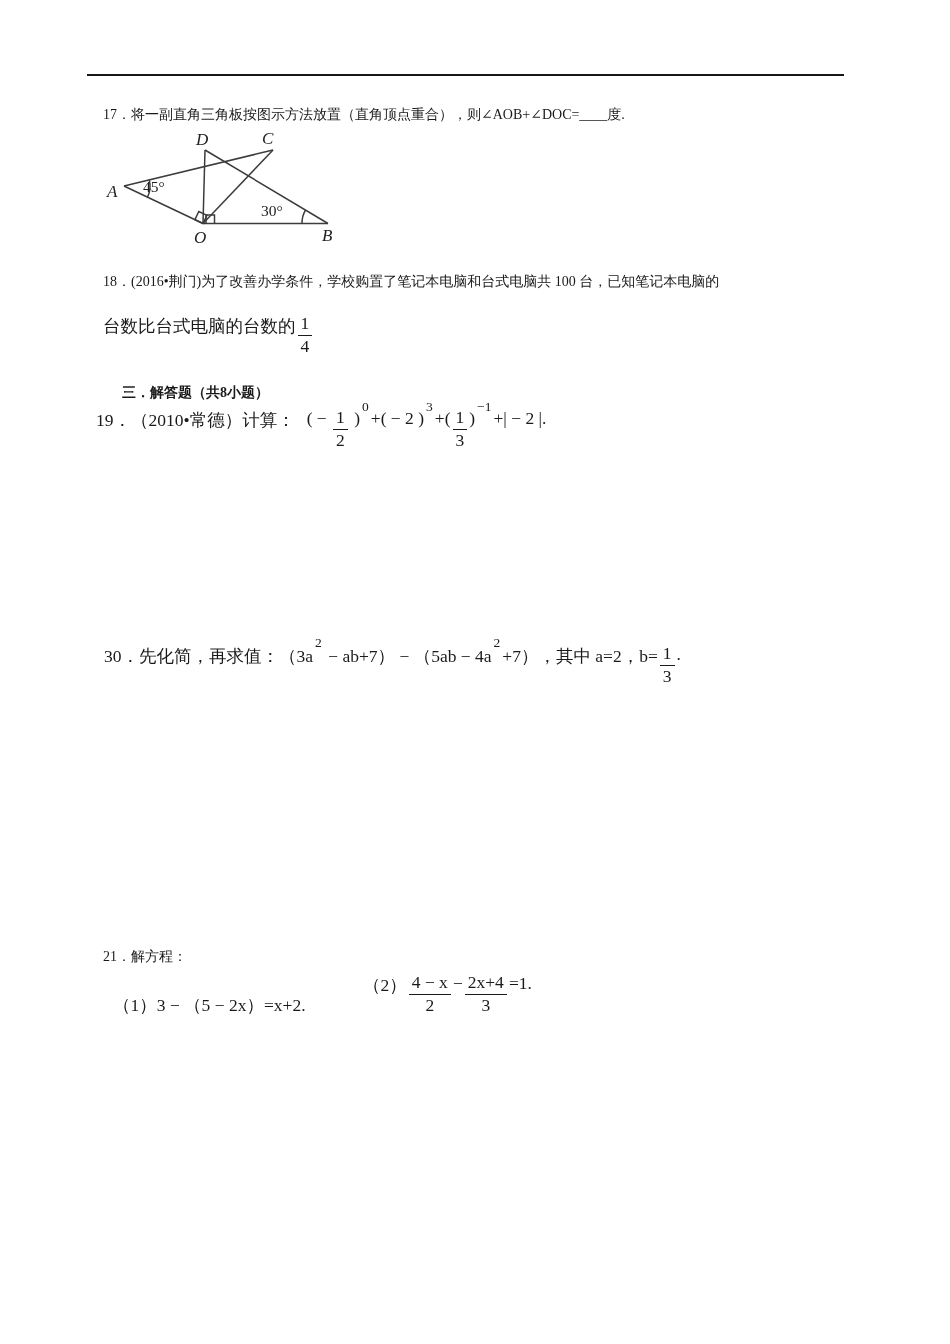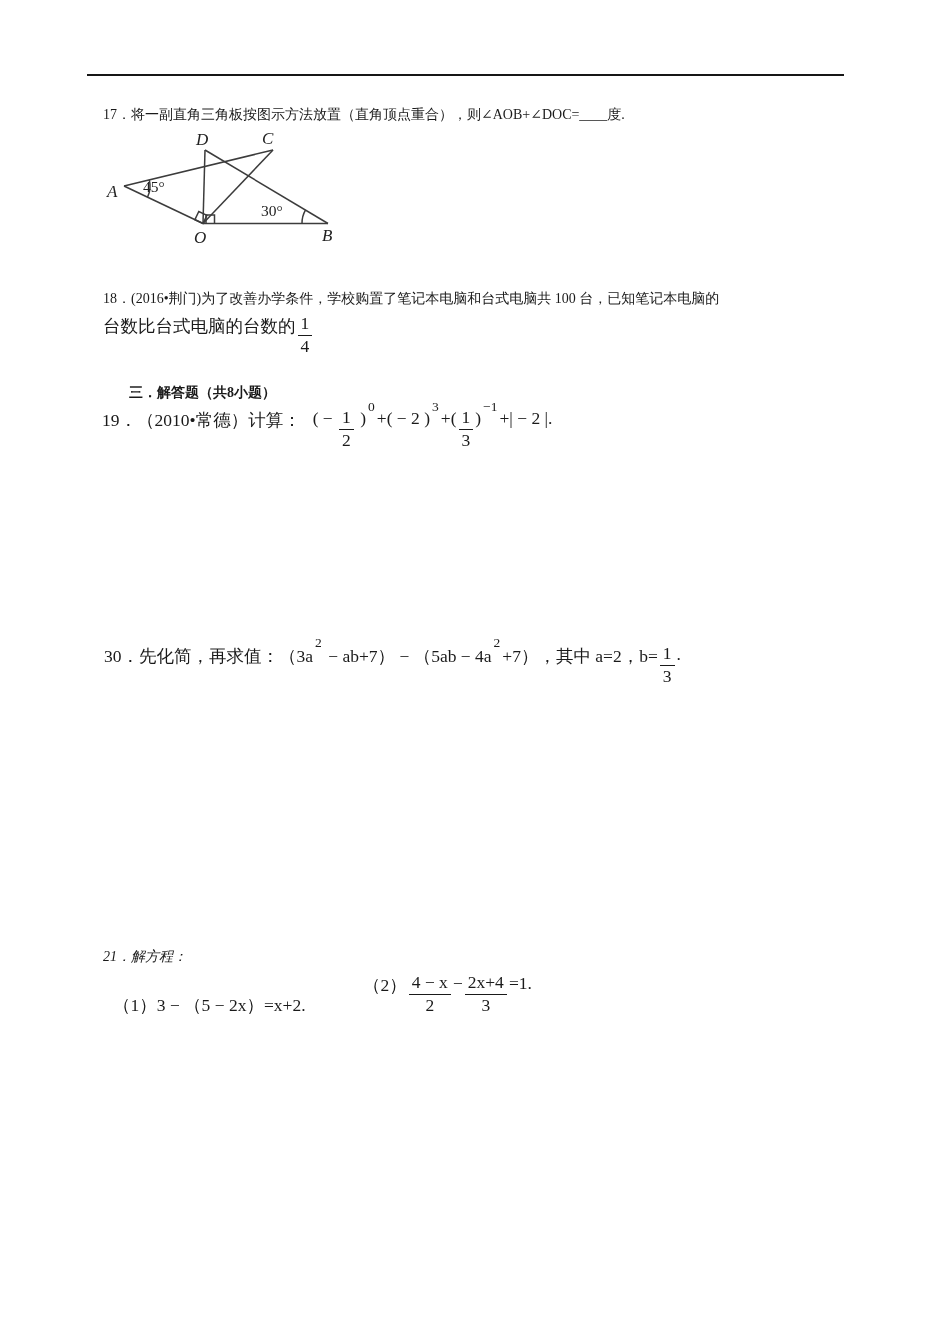--- a/index.html
+++ b/index.html
@@ -48,32 +48,32 @@
     <text x="12" y="72">A</text>
     <text x="101" y="20">D</text>
     <text x="167" y="19">C</text>
     <text x="99" y="118">O</text>
     <text x="227" y="116">B</text>
     <text class="ang" x="48" y="67">45°</text>
     <text class="ang" x="166" y="91">30°</text>
   </g>
 </svg>
 
-<div class="text" style="left:103px;top:283px;">18．(2016•荆门)为了改善办学条件，学校购置了笔记本电脑和台式电脑共 100 台，已知笔记本电脑的</div>
+<div class="text" style="left:103px;top:266px;">18．(2016•荆门)为了改善办学条件，学校购置了笔记本电脑和台式电脑共 100 台，已知笔记本电脑的</div>
 <div class="line" style="left:103px;top:314px;height:46px;">
   <span>台数比台式电脑的台数的</span>
   <span class="frac">
     <span class="fnum">1</span>
     <span class="fden">4</span>
   </span>
 </div>
 
-<div class="text bold" style="left:129px;top:377px;">三．解答题（共8小题）</div>
+<div class="text bold" style="left:122px;top:377px;">三．解答题（共8小题）</div>
 
-<div class="line" style="left:102px;top:408px;height:46px;">
+<div class="line" style="left:96px;top:408px;height:46px;">
   <span>19．（2010•常德）计算：</span>
   <span style="margin-left:12px;">(&nbsp;−&nbsp;</span>
   <span class="frac">
     <span class="fnum">1</span>
     <span class="fden">2</span>
   </span>
   <span>&nbsp;)</span>
   <span class="sp">0</span>
   <span>+(&nbsp;−&nbsp;2&nbsp;)</span>
   <span class="sp">3</span>
@@ -93,21 +93,21 @@
   <span>&nbsp;−&nbsp;ab+7）&nbsp;−&nbsp;（5ab&nbsp;−&nbsp;4a</span>
   <span class="sp">2</span>
   <span>+7），其中 a=2，b=</span>
   <span class="frac">
     <span class="fnum">1</span>
     <span class="fden">3</span>
   </span>
   <span>.</span>
 </div>
 
-<div class="text" style="left:103px;top:941px;font-style:italic;">21．解方程：</div>
+<div class="text" style="left:103px;top:941px;">21．解方程：</div>
 <div class="line" style="left:113px;top:993px;height:48px;">（1）3&nbsp;−&nbsp;（5&nbsp;−&nbsp;2x）=x+2.</div>
 <div class="line" style="left:363px;top:973px;height:48px;">
   <span>（2）</span>
   <span class="frac">
     <span class="fnum">4&nbsp;−&nbsp;x</span>
     <span class="fden">2</span>
   </span>
   <span>−</span>
   <span class="frac">
     <span class="fnum">2x+4</span>

